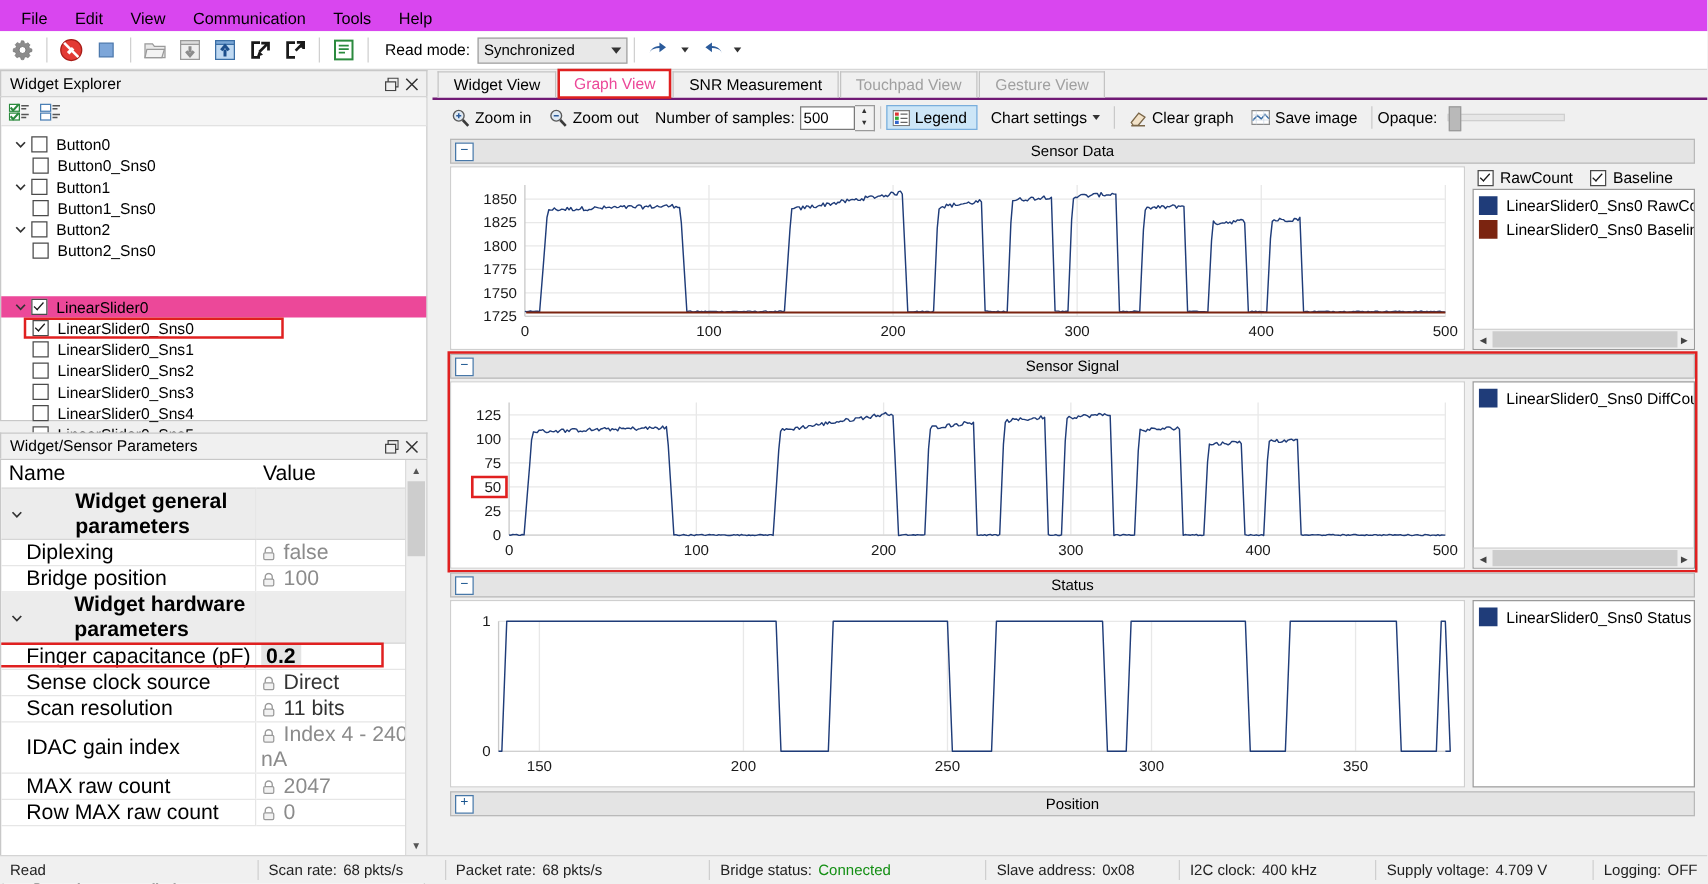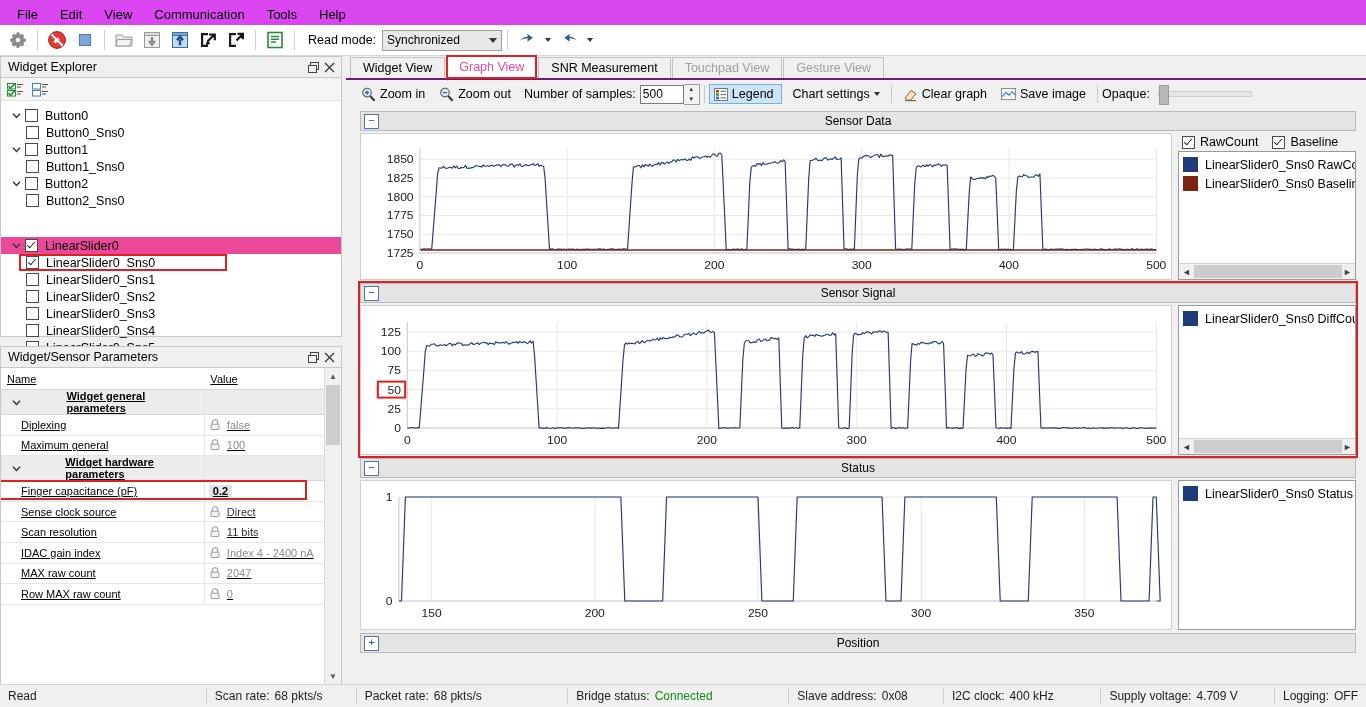--- a/index.html
+++ b/index.html
@@ -53,21 +53,21 @@
       margin-right:7px;position:relative;flex:none;}
   .cb.checked:after{content:"";position:absolute;left:3px;top:0px;width:3px;height:7px;
       border:solid #1a1a1a;border-width:0 1.6px 1.6px 0;transform:rotate(42deg);}
   .rowlabel{white-space:nowrap;}
   .redbox{position:absolute;border:2px solid #e02020;box-sizing:border-box;pointer-events:none;}
 
   
   .wp{position:absolute;left:0;top:290px;width:342px;height:340px;}
   .wp-body{border:1px solid #c8c8c8;background:#fff;height:318px;box-sizing:border-box;
            position:relative;overflow:hidden;}
-  .ptable{width:100%;border-collapse:collapse;font-size:11px;table-layout:fixed;text-decoration:underline;}
+  .ptable{width:100%;border-collapse:collapse;font-size:17px;table-layout:fixed;}
   .ptable th{background:#fff;border-bottom:1px solid #d6d6d6;text-align:left;font-weight:normal;
              height:19px;padding-left:6px;}
   .ptable td{height:19.6px;border-bottom:1px solid #e6e6e6;padding:0;vertical-align:middle;}
   .ptable td.n{padding-left:6px;}
   .ptable td.v{padding-left:4px;border-left:1px solid #e6e6e6;}
   .grp td{background:#ececec;font-weight:bold;border-bottom:1px solid #d6d6d6;}
   .grp .n{padding-left:0;}
   .grpwrap{display:flex;align-items:center;gap:40px;}
   .lockic{width:12px;height:12px;display:inline-block;vertical-align:-2px;margin-right:6px;}
   .vgray{color:#8b8b8b;}
@@ -397,21 +397,21 @@
                 <td class="v"></td>
               </tr>
               <tr style="position: relative;">
                 <td class="n" style="padding-left:20px"><span>Diplexing</span></td>
                 <td class="v"><svg class="lockic" viewBox="0 0 12 12">
                     <path d="M3.2 5.2V3.6a2.8 2.8 0 015.6 0v1.6" fill="none" stroke="#9a9a9a" stroke-width="1.1"></path>
                     <rect x="2" y="5.2" width="8" height="5.4" rx="1" fill="#f2f2f2" stroke="#9a9a9a" stroke-width="1"></rect>
                   </svg><span class="vgray">false</span></td>
               </tr>
               <tr style="position: relative;">
-                <td class="n" style="padding-left:20px"><span>Maximum general</span></td>
+                <td class="n" style="padding-left:20px"><span>Bridge position</span></td>
                 <td class="v"><svg class="lockic" viewBox="0 0 12 12">
                     <path d="M3.2 5.2V3.6a2.8 2.8 0 015.6 0v1.6" fill="none" stroke="#9a9a9a" stroke-width="1.1"></path>
                     <rect x="2" y="5.2" width="8" height="5.4" rx="1" fill="#f2f2f2" stroke="#9a9a9a" stroke-width="1"></rect>
                   </svg><span class="vgray">100</span></td>
               </tr>
               <tr class="grp">
                 <td class="n">
                   <span class="grpwrap">
                     <span style="display:inline-flex;width:20px;justify-content:center">
                       <svg width="9" height="9" viewBox="0 0 9 9">

